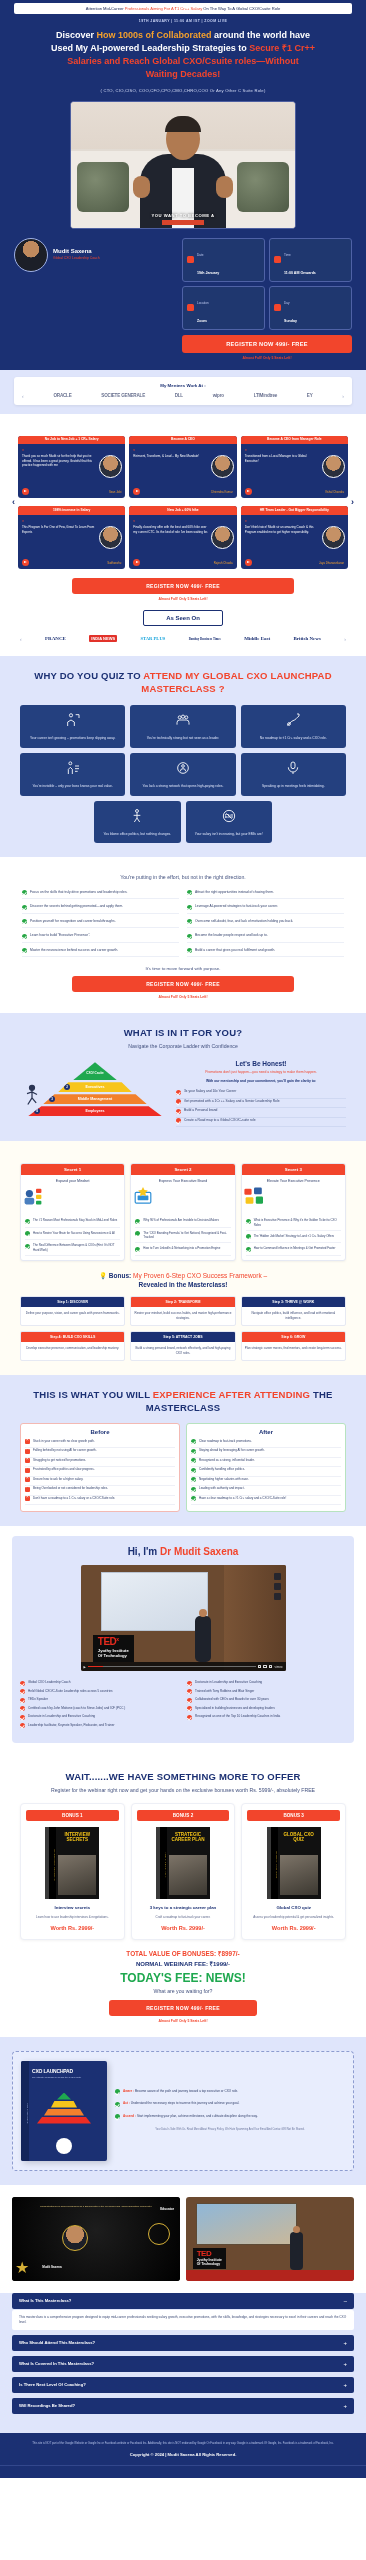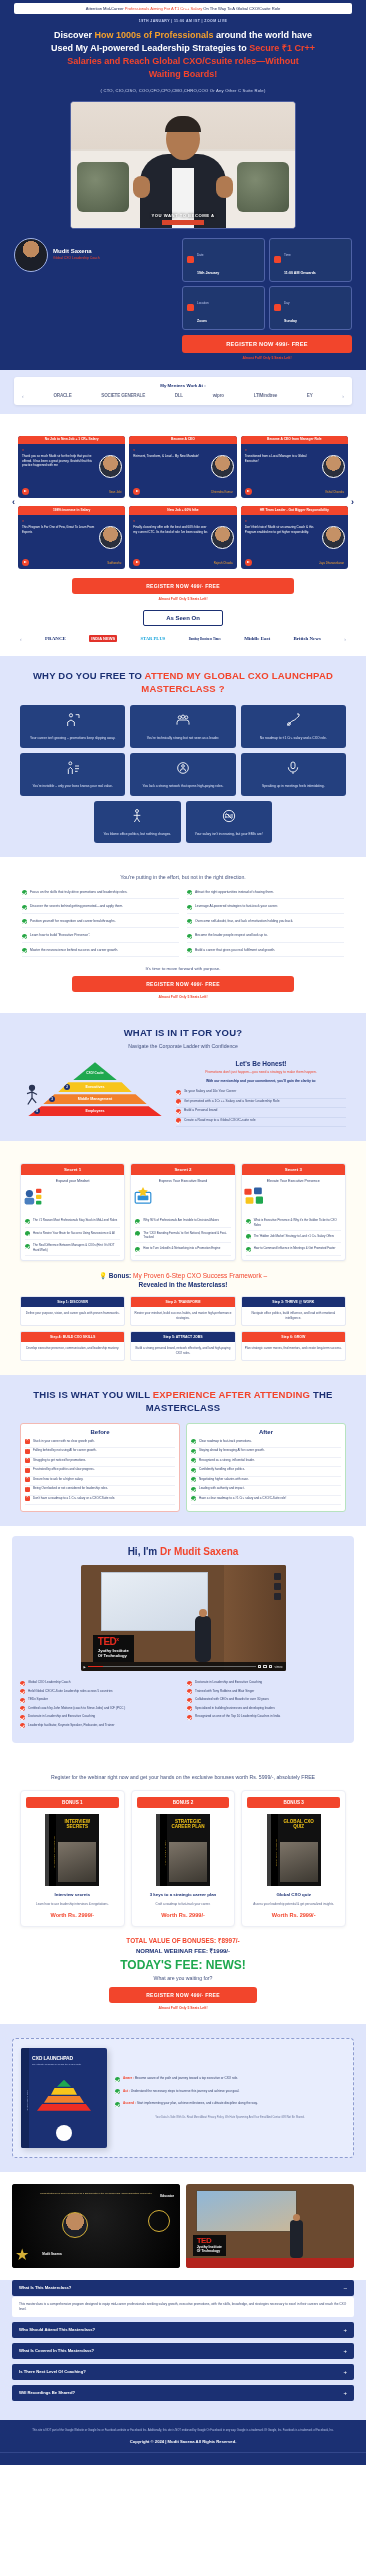--- a/index.html
+++ b/index.html
@@ -246,24 +246,24 @@
 
   <div class="topbar">
     <div class="topbar-inner">
       <span>Attention Mid-Career </span><span class="hl">Professionals Aiming For A ₹1 Cr++ Salary</span><span> On The Way To A Global CXO/Csuite Role</span>
     </div>
     <div class="datestrip">19TH JANUARY | 11:00 AM IST | ZOOM LIVE</div>
   </div>
 
   <div class="hero">
     <h1>
-      <span>Discover </span><span class="o">How 1000s of Professionals</span><span> around the world have</span><br>
+      <span>Discover </span><span class="o">How 1000s of Collaborated</span><span> around the world have</span><br>
       <span>Used My AI-powered Leadership Strategies to </span><span class="r">Secure ₹1 Cr++</span><br>
       <span class="r">Salaries and Reach Global CXO/Csuite roles—Without</span><br>
-      <span class="r">Waiting Boards!</span>
+      <span class="r">Waiting Decades!</span>
     </h1>
     <div class="paren">( CTO, CIO,CISO, COO,CFO,CPO,CMO,CHRO,COO Or Any Other C Suite Role)</div>
 
     <div class="video">
       <div class="wall"></div>
       <div class="sofa"></div>
       <div class="pillowL"></div>
       <div class="pillowR"></div>
       <div class="suit"></div>
       <div class="shirt"></div>
@@ -415,21 +415,21 @@
       <span class="press c">STAR PLUS</span>
       <span class="press" style="font-size:3px">Bombay Bussiness Times</span>
       <span class="press">Middle East</span>
       <span class="press">British News</span>
       <span class="arrw">›</span>
     </div>
   </div>
 
   <div class="sec bg-lav">
     <h2 class="sec-title">
-      <span>WHY DO YOU FREE TO </span><span class="red">ATTEND MY GLOBAL CXO LAUNCHPAD MASTERCLASS ?</span>
+      <span>WHY DO YOU QUIZ TO </span><span class="red">ATTEND MY GLOBAL CXO LAUNCHPAD MASTERCLASS ?</span>
     </h2>
     <div class="wgrid">
       <div class="wcard">
         <svg class="wicon" viewBox="0 0 24 24" fill="none" stroke="#fff" stroke-width="1.4">
             <circle cx="9" cy="5" r="2.4"></circle>
             <path d="M4 21v-6l5-3 5 3v6"></path>
             <path d="M16 4h5v5"></path>
           </svg>
         <div class="wtxt">Your career isn't growing – promotions keep slipping away.</div>
       </div>
@@ -857,20 +857,21 @@
           <div class="li">
               <span class="tick r"></span>
               <span>Recognized as one of the Top 10 Leadership Coaches in India</span>
             </div>
         </div>
       </div>
     </div>
   </div>
 
   <div class="sec bg-white">
+    <h2 class="sec-title">WAIT.......WE HAVE SOMETHING MORE TO OFFER</h2>
     <div class="sub">Register for the webinar right now and get your hands on the exclusive bonuses worth Rs. 5999/-, absolutely FREE</div>
     <div class="bgrid">
       <div class="bcard">
         <div class="bbadge">BONUS 1</div>
         <div class="bimg">
           <div class="spine">INTERVIEW SECRETS</div>
           <div class="tt">INTERVIEW SECRETS</div>
           <div class="ph"></div>
         </div>
         <div class="btitle">Interview secrets</div>

